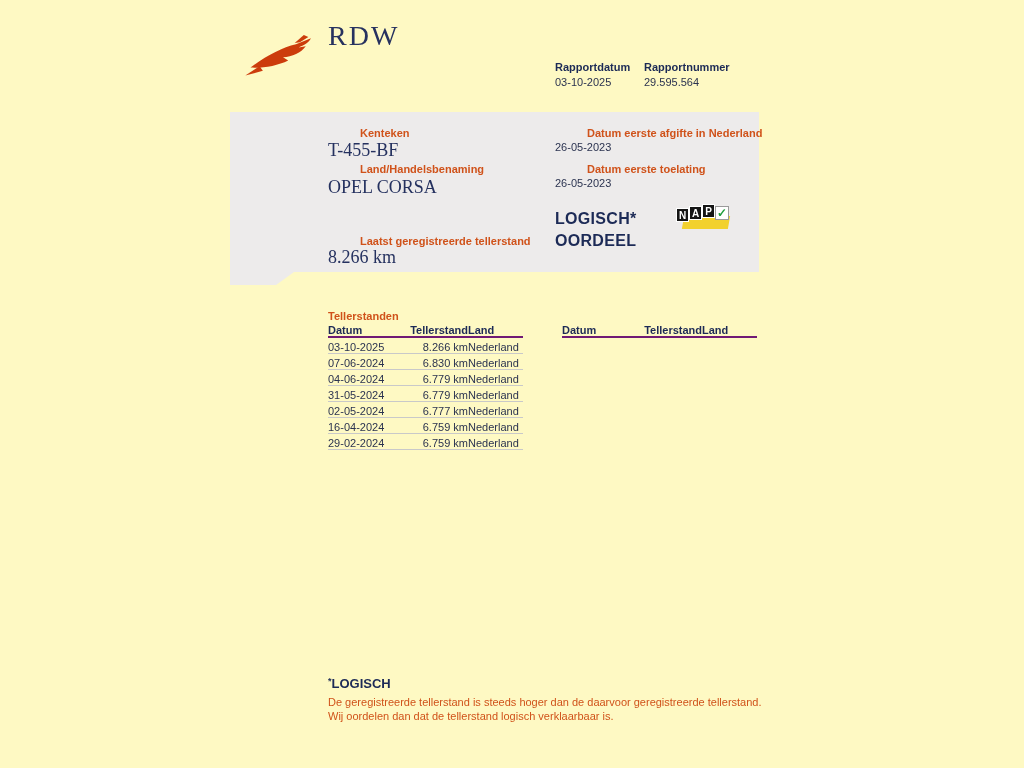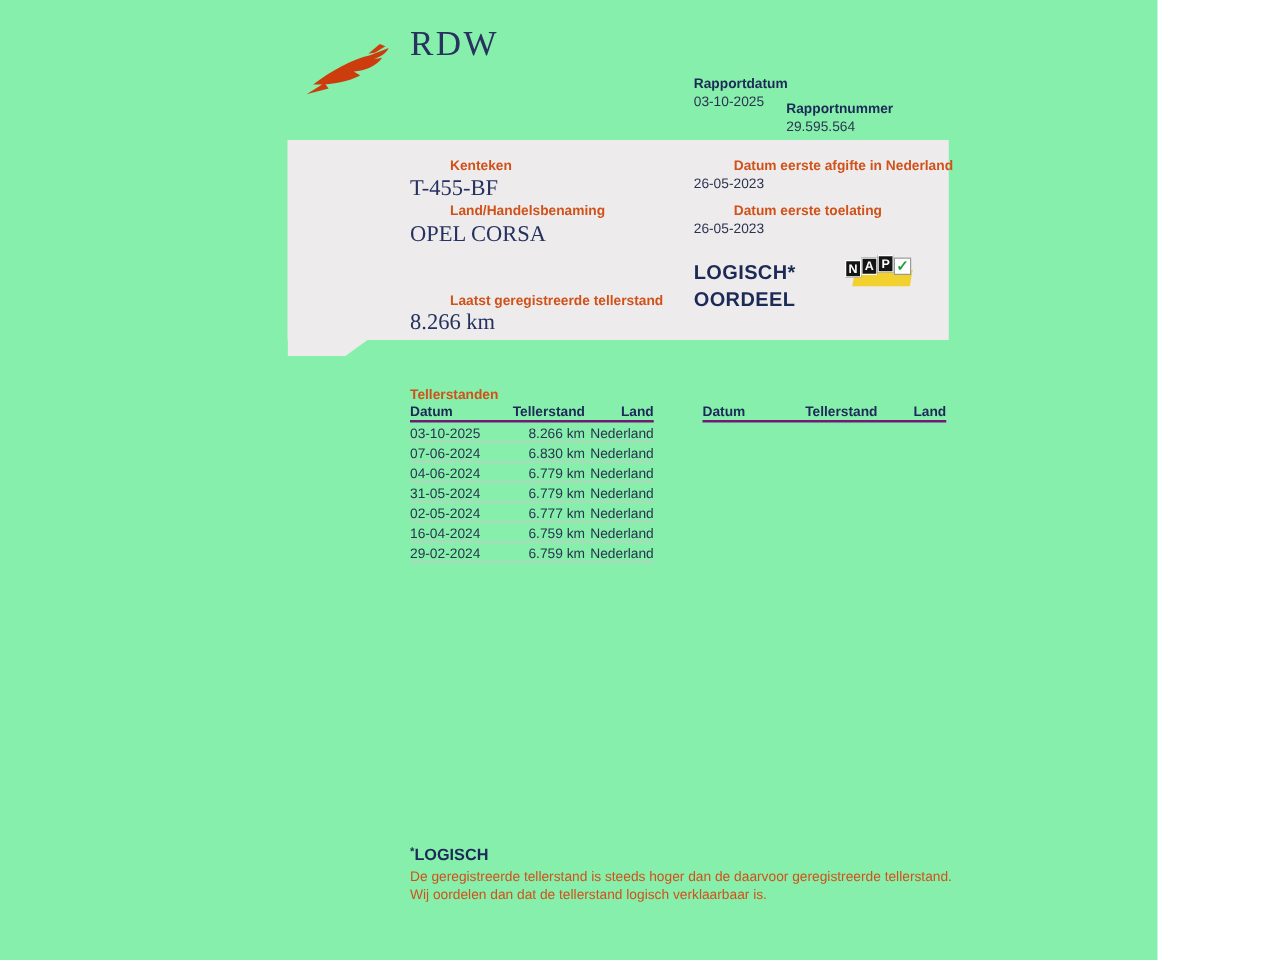--- a/index.html
+++ b/index.html
@@ -1,35 +1,35 @@
 <!DOCTYPE html>
 <html><head>
 <meta charset="utf-8">
 <style>
   * { margin:0; padding:0; box-sizing:border-box; }
   html,body { background:#ffffff; }
   .page {
-    position:relative; width:926px; height:768px; overflow:hidden;
-    background:#86efac; font-family:"Liberation Sans", sans-serif;
+    position:relative; width:1024px; height:768px; overflow:hidden;
+    background:#fef9c3; font-family:"Liberation Sans", sans-serif;
   }
   
   .logo-svg { position:absolute; left:244px; top:26px; width:78px; height:52px; }
   .logo-word {
     position:absolute; left:328px; top:20px;
     font-family:"Liberation Serif", serif; font-size:28px; letter-spacing:2px;
     color:#27325f;
   }
   .report-title {
     position:absolute; left:555px; top:24px;
     font-family:"Liberation Serif", serif; font-weight:bold; font-size:20px;
     color:#d0521a;
   }
   .meta-label { position:absolute; top:61px; font-size:11px; font-weight:bold; color:#1c2a56; }
   .meta-value { position:absolute; top:76px; font-size:11px; color:#2b3350; }
-  .ml-1 { left:555px; } .ml-2 { left:629px;margin-top:20px; }
+  .ml-1 { left:555px; } .ml-2 { left:644px; }
   
   .panel { position:absolute; left:230px; top:112px; width:529px; height:160px; background:#edebeb; }
   .panel-tab {
     position:absolute; left:230px; top:272px; width:64px; height:13px; background:#edebeb;
     clip-path: polygon(0 0, 100% 0, 72% 100%, 0 100%);
   }
   .f-label { position:absolute; font-size:11px; font-weight:bold; color:#d0521a;padding-left:32px; }
   .f-value-serif {
     position:absolute; font-family:"Liberation Serif", serif; font-size:18px; color:#25315f;
   }
@@ -59,21 +59,21 @@
   }
   
   .section-title { position:absolute; left:328px; top:310px; font-size:11px; font-weight:bold; color:#d0521a; }
   .mtable { position:absolute; top:323px; width:195px; }
   .t1 { left:328px; } .t2 { left:562px; }
   .mrow { display:flex; align-items:flex-end; }
   .mhead { height:15px; border-bottom:2px solid #701a75; font-weight:bold; color:#1c2a56; font-size:11px; }
   .mdata { height:16px; border-bottom:1px solid #c9c9c9; color:#2b3350; font-size:11px; }
   .c1 { flex:0 0 80px; text-align:left; }
   .c2 { flex:0 0 60px; text-align:right; }
-  .c3 { flex:1; text-align:right; }
+  .c3 { flex:1; text-align:left; }
   
   .foot-title { position:absolute; left:328px; top:676px; font-size:13px; font-weight:bold; color:#1c2a56; }
   .foot-star { font-size:9px; vertical-align:4px; }
   .foot-text {
     position:absolute; left:328px; top:695px; width:442px;
     font-size:11px; line-height:14px; color:#d0521a;
   }
 </style>
 </head>
 <body>

